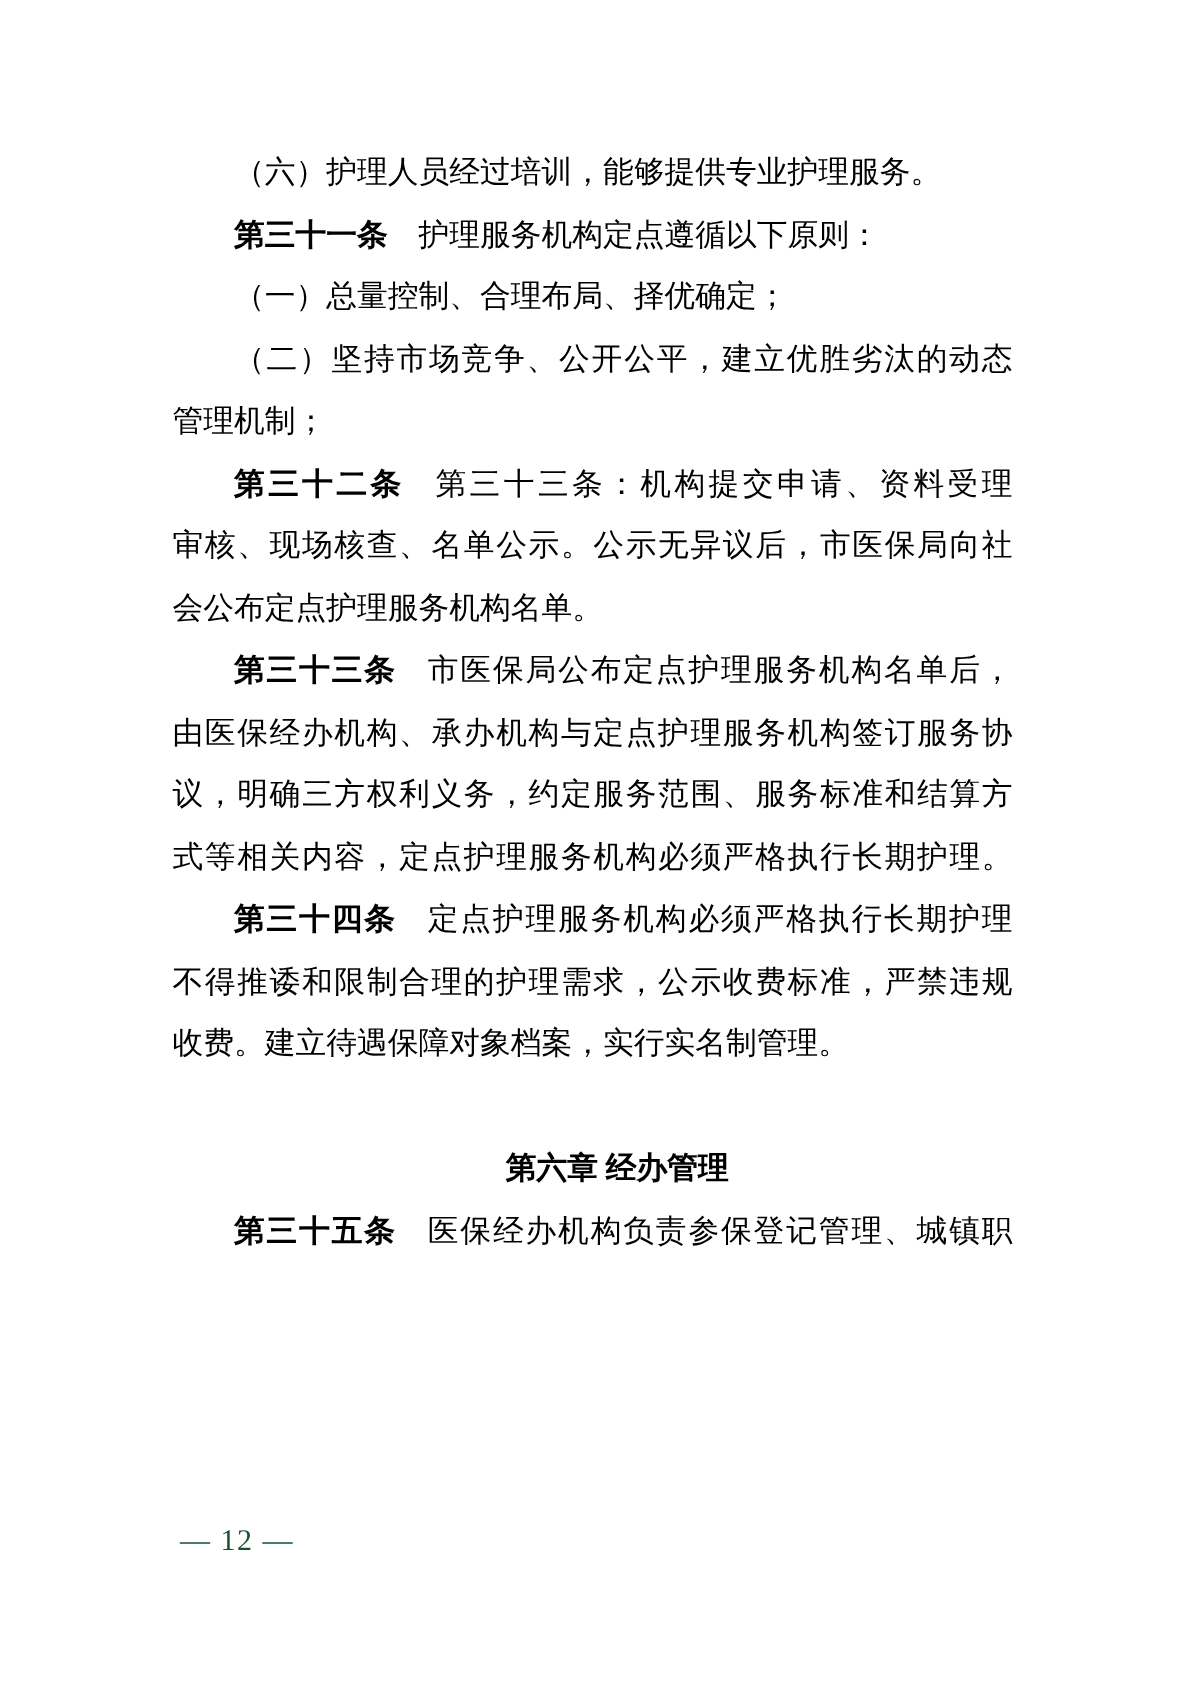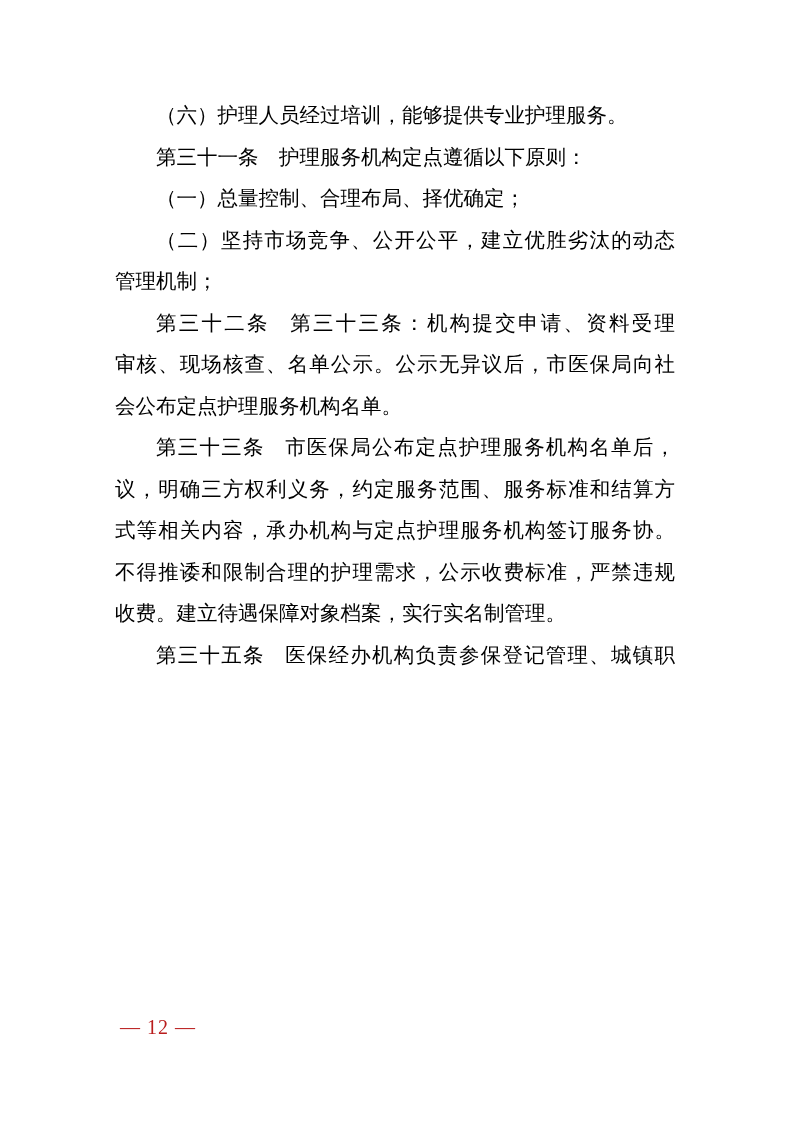--- a/index.html
+++ b/index.html
@@ -26,36 +26,36 @@
     height: 41.5px;
     line-height: 41.5px;
     text-align: left;
   }
   .indent { text-indent: 41px; }
   .fill {
     text-align: justify;
     text-align-last: justify;
   }
   .lead {
-    font-weight: normal;
+    font-weight: bold;
     margin-right: 1em;
   }
   .chapter {
     height: 41.5px;
     line-height: 41.5px;
     margin-top: 41.5px;
     text-align: center;
     text-indent: 33px;
     font-weight: bold;
   }
   .footer {
     position: absolute;
     left: 120px; top: 1016px;
     font-size: 20px;
-    color: #b91c1c;
+    color: #14532d;
     letter-spacing: 1px;
   }
 </style>
 </head>
 <body>
 
 <div class="page">
 
   <div class="content">
 
@@ -71,32 +71,35 @@
 
 
     <div class="line indent fill"><span class="lead">第三十二条</span><span>第三十三条：机构提交申请、资料受理</span></div>
 
     <div class="line fill"><span>审核、现场核查、名单公示。公示无异议后，市医保局向社</span></div>
 
     <div class="line"><span>会公布定点护理服务机构名单。</span></div>
 
     <div class="line indent fill"><span class="lead">第三十三条</span><span>市医保局公布定点护理服务机构名单后，</span></div>
 
+    <div class="line fill"><span>由医保经办机构、承办机构与定点护理服务机构签订服务协</span></div>
 
     <div class="line fill"><span>议，明确三方权利义务，约定服务范围、服务标准和结算方</span></div>
 
-    <div class="line fill"><span>式等相关内容，承办机构与定点护理服务机构签订服务协。</span></div>
+    <div class="line fill"><span>式等相关内容，定点护理服务机构必须严格执行长期护理。</span></div>
 
+    <div class="line indent fill"><span class="lead">第三十四条</span><span>定点护理服务机构必须严格执行长期护理</span></div>
 
 
 
     <div class="line fill"><span>不得推诿和限制合理的护理需求，公示收费标准，严禁违规</span></div>
 
     <div class="line"><span>收费。建立待遇保障对象档案，实行实名制管理。</span></div>
 
+    <div class="chapter">第六章 经办管理</div>
 
     <div class="line indent fill"><span class="lead">第三十五条</span><span>医保经办机构负责参保登记管理、城镇职</span></div>
 
 
   </div>
 
   <div class="footer">— 12 —</div>
 
 </div>
 

